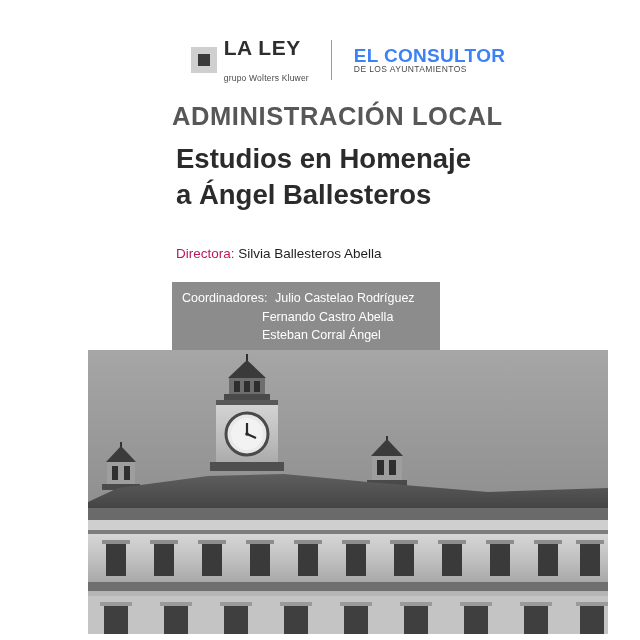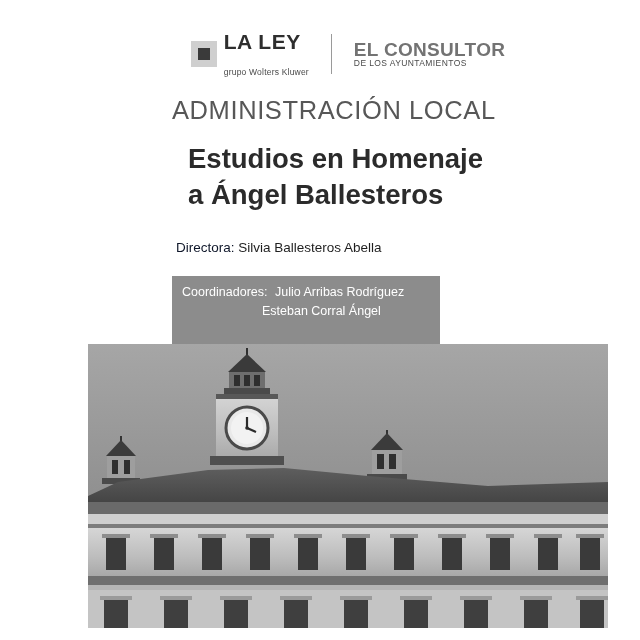--- a/index.html
+++ b/index.html
@@ -16,21 +16,21 @@
     position: relative;
     width: 640px;
     height: 640px;
     background: #ffffff;
   }
 
   
   .cover {
     position: absolute;
     left: 88px;
-    top: 0;
+    top: 6px;
     width: 520px;
     height: 628px;
     background: #ffffff;
     overflow: hidden;
   }
 
   
   .logo-row {
     position: absolute;
     left: 0;
@@ -92,62 +92,62 @@
 
   .consultor {
     padding-left: 22px;
     display: flex;
     flex-direction: column;
     line-height: 1;
   }
   .consultor-title {
     font-size: 19px;
     font-weight: bold;
-    color: #737373;
+    color: #3b82f6;
     letter-spacing: 0.3px;
   }
   .consultor-sub {
     font-size: 8.5px;
     color: #4a4a4a;
     letter-spacing: 0.4px;
   }
 
   
   .title-block {
     position: absolute;
     left: 84px;
     top: 96px;
     width: 420px;
   }
   .main-title {
     font-size: 25.5px;
     letter-spacing: 0.6px;
     color: #575757;
-    font-weight: normal;
+    font-weight: bold;
     margin: 0 0 10px 0;
     white-space: nowrap;
   }
   .subtitle {
     font-size: 27.5px;
     font-weight: bold;
     color: #2b2b2b;
-    margin: 16px;
+    margin: 4px;
     line-height: 1.32;
   }
 
   
   .director {
     position: absolute;
     left: 88px;
     top: 240px;
     font-size: 13.5px;
     color: #2b2b2b;
   }
   .director .lbl {
-    color: #0f172a;
+    color: #be185d;
   }
   .director .val {
     color: #1f1f1f;
   }
 
   
   .coord-box {
     position: absolute;
     left: 84px;
     top: 276px;
@@ -216,21 +216,24 @@
     </div>
 
     <div class="director">
       <span class="lbl">Directora:</span>
       <span class="val">Silvia Ballesteros Abella</span>
     </div>
 
     <div class="coord-box">
       <div class="coord-line">
         <span class="coord-lbl">Coordinadores:</span>
-        <span>Julio Arribas Rodríguez</span>
+        <span>Julio Castelao Rodríguez</span>
+      </div>
+      <div class="coord-line coord-indent">
+        <span>Fernando Castro Abella</span>
       </div>
       <div class="coord-line coord-indent">
         <span>Esteban Corral Ángel</span>
       </div>
     </div>
 
     <div class="photo">
       <svg width="520" height="290" viewBox="0 0 520 290" xmlns="http://www.w3.org/2000/svg" aria-hidden="true">
         <defs>
           <linearGradient id="sky" x1="0" y1="0" x2="0" y2="1">

